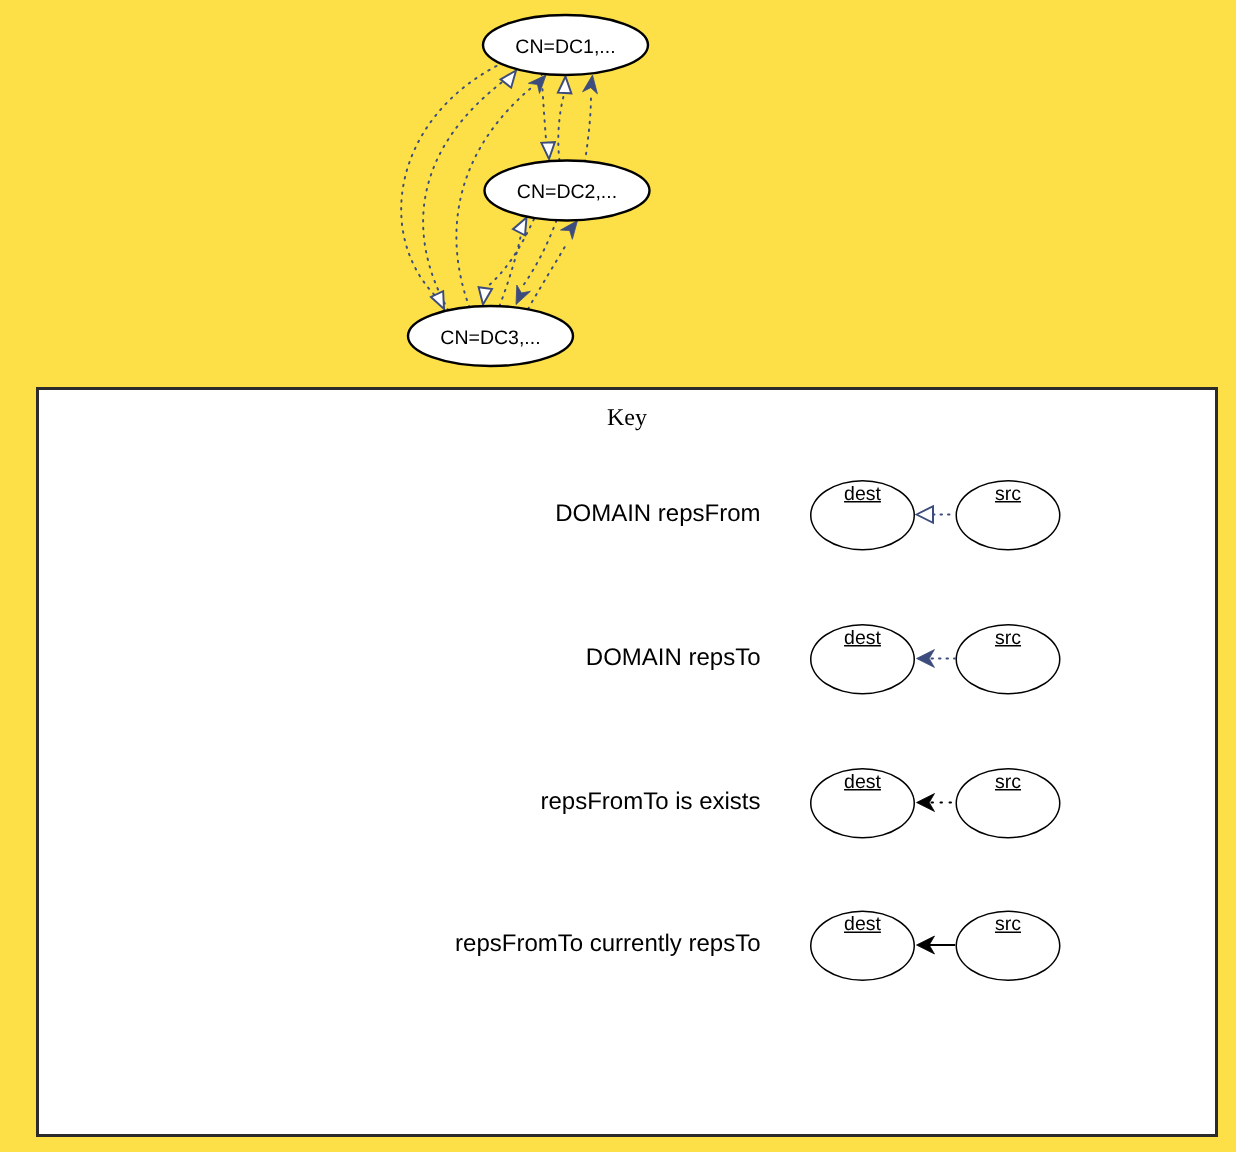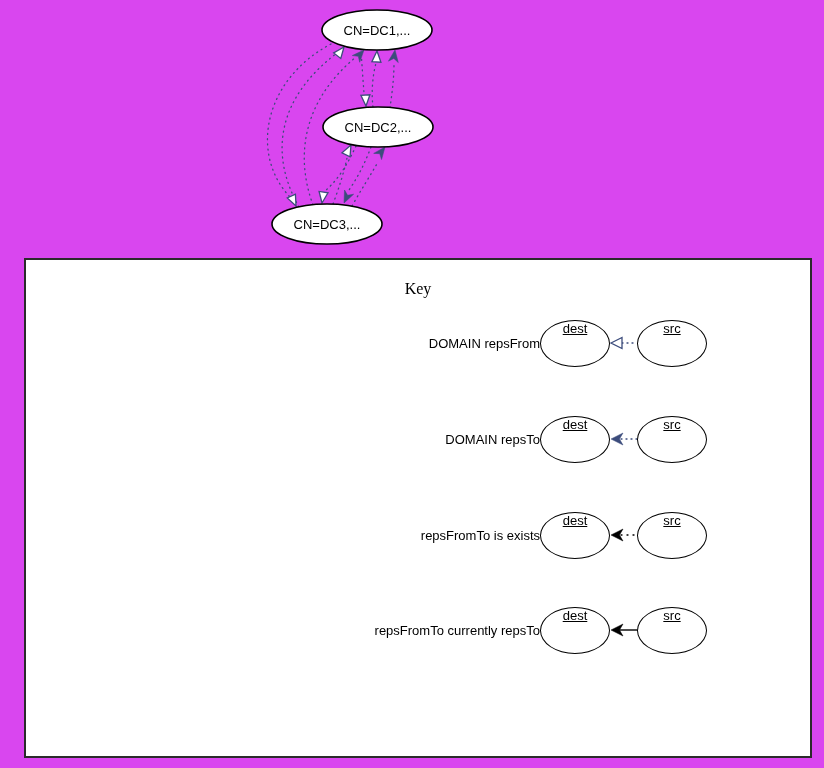--- a/index.html
+++ b/index.html
@@ -1,26 +1,26 @@
 <!DOCTYPE html>
 <html><head>
 <meta charset="utf-8">
 <style>
   html,body{margin:0;padding:0;background:#ffffff;}
-  .stage{position:relative;width:824px;height:768px;background:#d946ef;overflow:hidden;
+  .stage{position:relative;width:824px;height:768px;background:#fde047;overflow:hidden;
          font-family:"Liberation Sans",sans-serif;color:#000;}
   .graph-svg{position:absolute;left:0;top:0;}
   .node-label{font-family:"Liberation Sans",sans-serif;font-size:13px;fill:#000;}
   .key-box{position:absolute;left:24px;top:258px;width:788px;height:500px;
            border:2px solid #2b2b2b;box-sizing:border-box;background:#fff;}
-  .key-title{position:absolute;top:20px;left:0;width:100%;text-align:center;
+  .key-title{position:absolute;top:10px;left:0;width:100%;text-align:center;
              font-family:"Liberation Serif",serif;font-size:16px;}
   .key-row{position:absolute;left:0;width:100%;height:48px;display:flex;
            align-items:center;justify-content:flex-end;padding-right:103px;box-sizing:border-box;}
-  .key-row-label{font-size:13px;white-space:nowrap;}
+  .key-row-label{font-size:16px;margin-right:33px;white-space:nowrap;}
   .key-ellipse{width:70px;height:47px;border:1.6px solid #000;border-radius:50%;
                display:flex;align-items:flex-start;justify-content:center;font-size:13px;
                box-sizing:border-box;background:#fff;flex:0 0 auto;text-decoration:underline;}
   .key-arrow{width:27px;height:16px;flex:0 0 auto;display:block;}
   .footnote{position:absolute;top:452px;left:0;width:100%;text-align:center;
             font-size:13px;white-space:pre;}
 </style>
 </head>
 <body>
 

